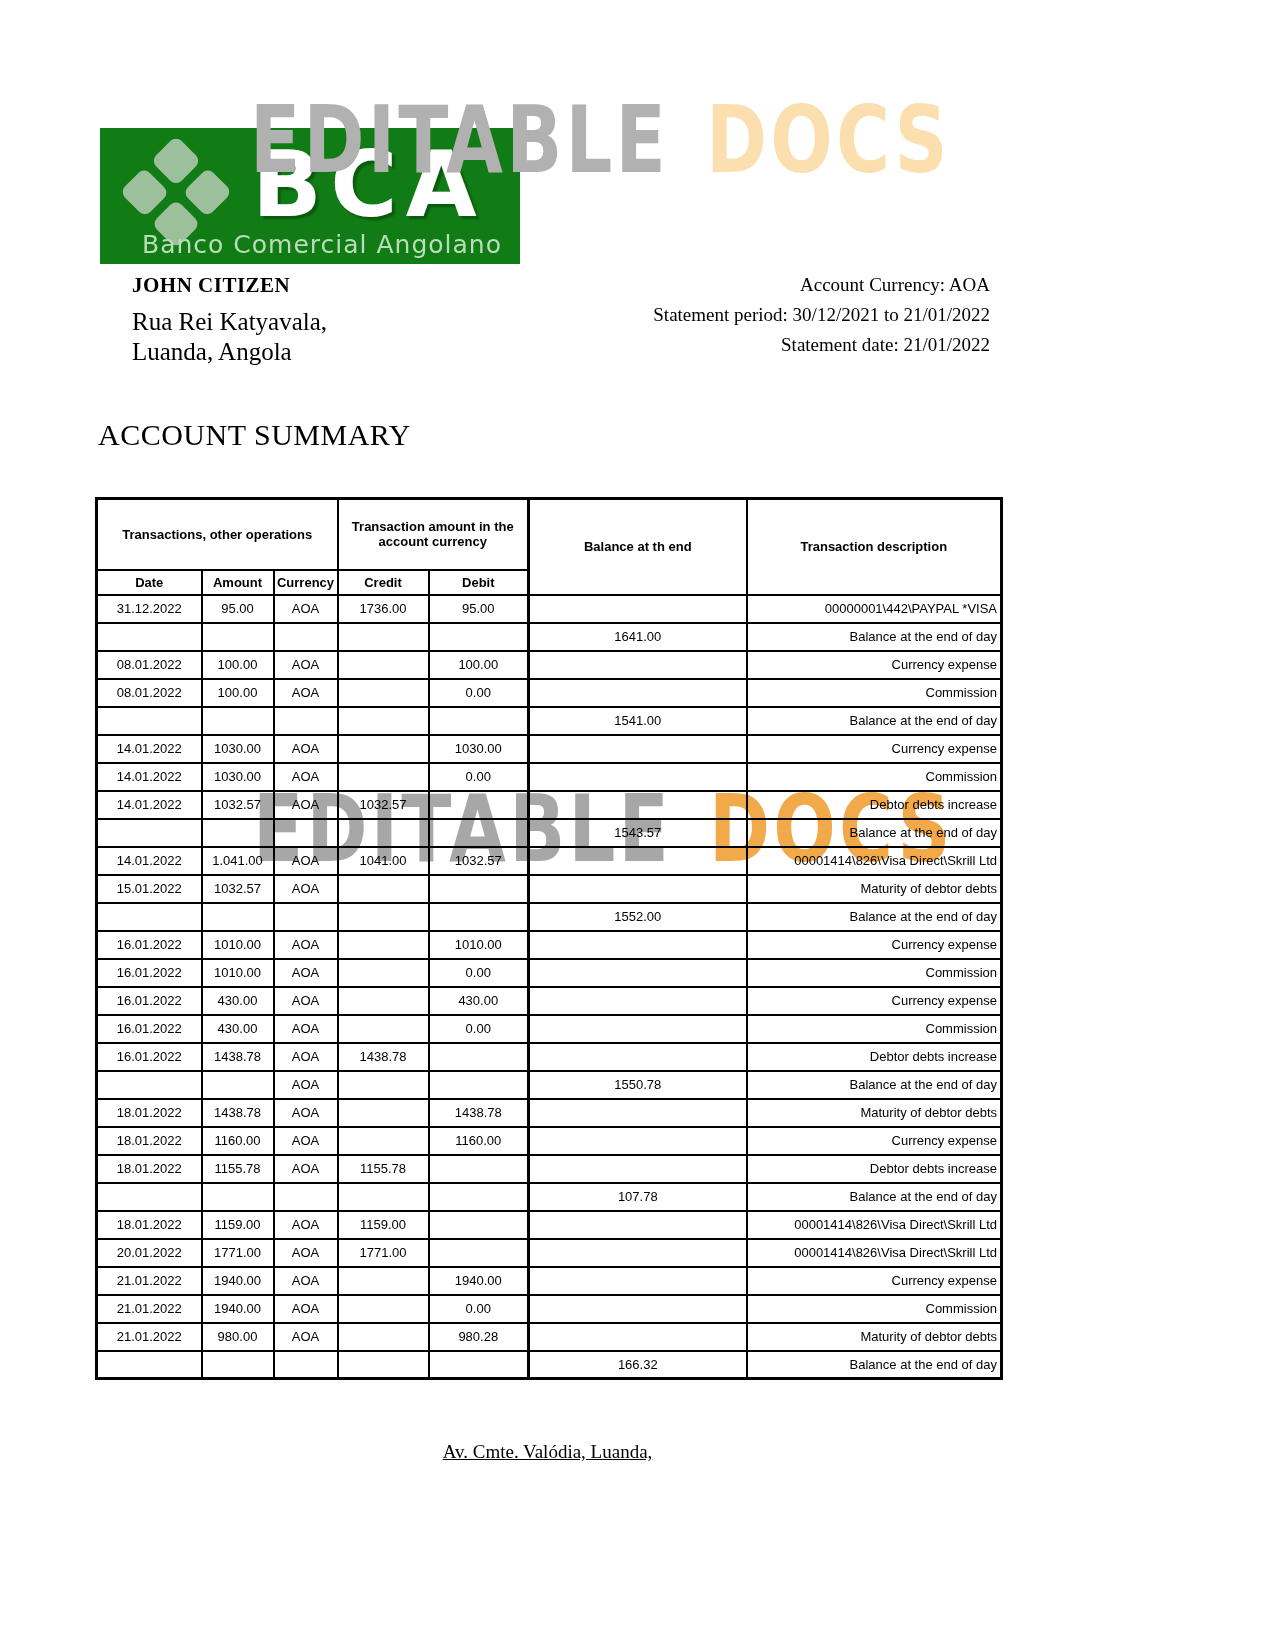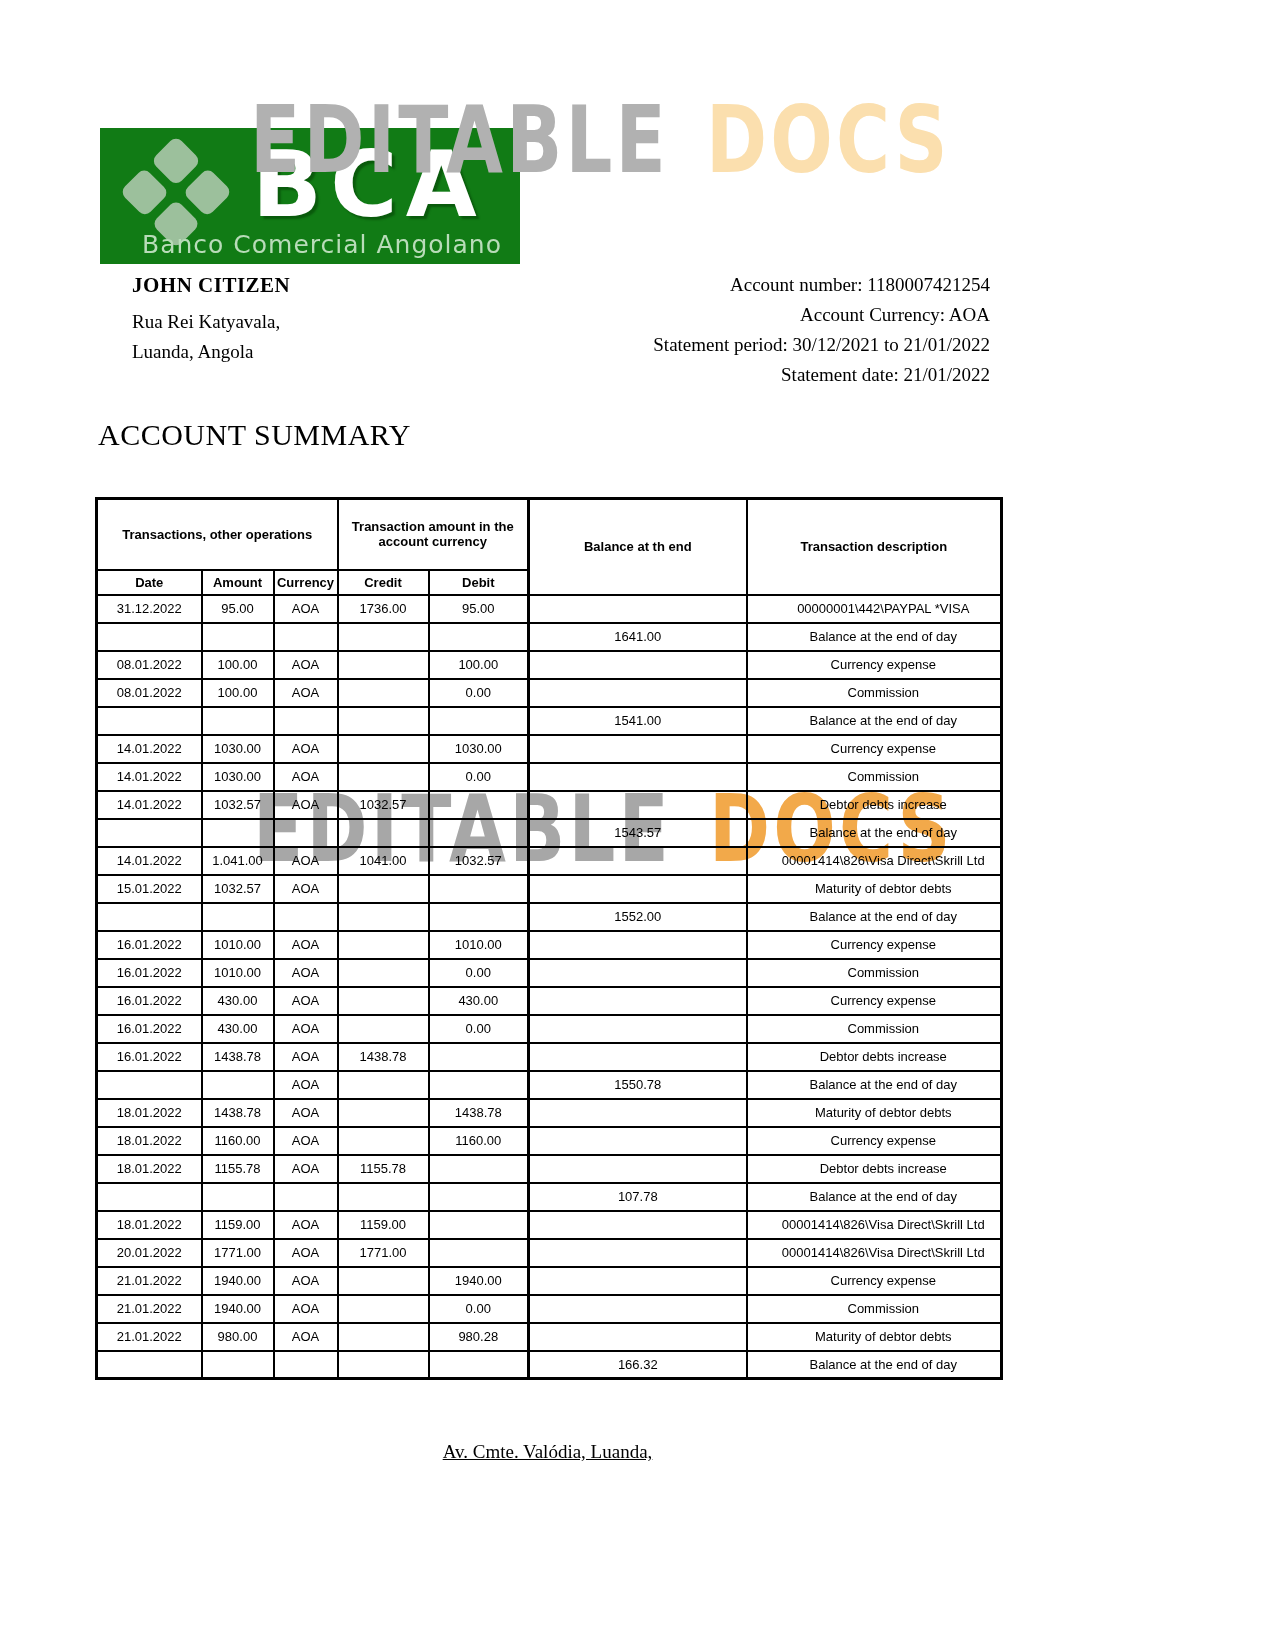--- a/index.html
+++ b/index.html
@@ -35,40 +35,40 @@
            font-size:90px; line-height:90px; letter-spacing:8px; color:#fff;
            transform:scaleX(1.02); transform-origin:left top;
            text-shadow:3px 3px 2px rgba(0,50,0,0.45); }
   .logo-sub { position:absolute; left:0; right:0; bottom:5px; text-align:center;
               font-family:"DejaVu Sans", sans-serif; font-size:25px;
               letter-spacing:1px; color:#b9dcb9;margin-left:24px; }
 
   
   .customer { position:absolute; left:100px; top:273px; z-index:2;margin-left:32px; }
   .cust-name { font-size:21px; font-weight:700; letter-spacing:0.5px; margin-bottom:9px; }
-  .cust-line { font-size:19px; line-height:30px; }
+  .cust-line { font-size:25px; line-height:30px; }
   .acct-info { position:absolute; left:420px; top:270px; width:570px;
                text-align:right; font-size:19px; line-height:30px; z-index:2; }
 
   
   .title { position:absolute; left:98px; top:418px; font-size:30px;
            font-weight:400; letter-spacing:0.5px; z-index:2; }
 
   
   .stmt-table { position:absolute; left:95px; top:497px; width:905px; z-index:2;
                 border-collapse:collapse; table-layout:fixed;
                 font-family:"Liberation Sans", sans-serif; }
   .stmt-table { border:3px solid #000; }
   .stmt-table th, .stmt-table td { border:2px solid #000; }
   .stmt-table th { font-size:13px; font-weight:700; text-align:center; padding:2px 1px; }
   .stmt-table thead tr.h1 { height:71px;margin-top:33px; }
   .stmt-table thead tr.h2 { height:25px; }
   .stmt-table td { font-size:13px; height:28px; text-align:center;
                    padding:0 3px; overflow:hidden; white-space:nowrap; }
-  .stmt-table td.c-description { text-align:center; padding-left:22px;border-radius:9px; }
+  .stmt-table td.c-description { text-align:right; padding-left:22px;border-radius:9px; }
   .stmt-table tbody tr.thin td { border-top-width:1px; }
   .stmt-table td.c-debit, .stmt-table th.h-debit, .stmt-table th.g2 { border-right-width:3px; }
 
   
   .footer { position:absolute; left:95px; top:1437px; width:905px; z-index:2;
             text-align:center; font-size:19px; line-height:29px;text-decoration:underline; }
 </style>
 </head>
 <body>
 
@@ -89,21 +89,20 @@
     <div class="logo-sub">Banco Comercial Angolano</div>
   </div>
 
   <div class="customer">
     <div class="cust-name">JOHN CITIZEN</div>
     <div class="cust-line">Rua Rei Katyavala,</div>
     <div class="cust-line">Luanda, Angola</div>
   </div>
 
   <div class="acct-info">
-    <div>Account number: 1180007421254</div>
     <div>Account Currency: AOA</div>
     <div>Statement period: 30/12/2021 to 21/01/2022</div>
     <div>Statement date: 21/01/2022</div>
   </div>
 
   <div class="title">ACCOUNT SUMMARY</div>
 
   <div class="wm wm-mid">
     <span class="w1">EDITABLE</span><span class="w2">DOCS</span>
   </div>

